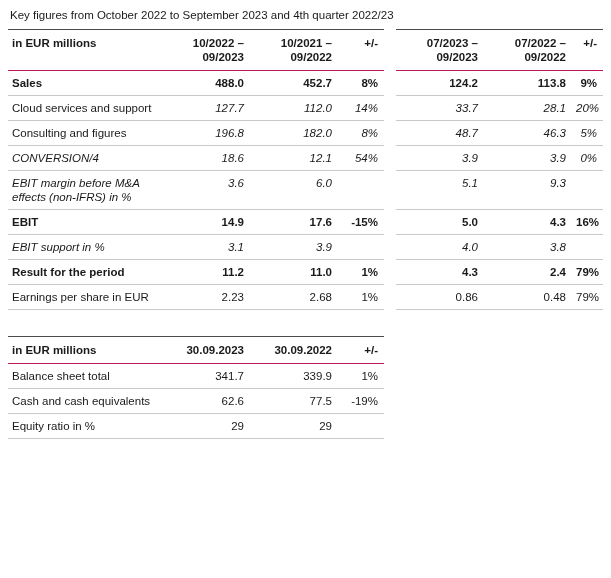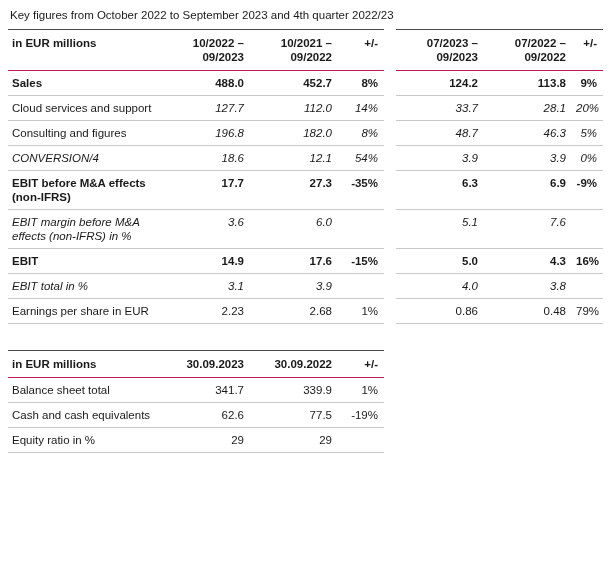--- a/index.html
+++ b/index.html
@@ -149,64 +149,64 @@
         <td class="lbl i">CONVERSION/4</td>
         <td class="num i">18.6</td>
         <td class="num i">12.1</td>
         <td class="num i">54%</td>
         <td class="gap"></td>
         <td class="num i">3.9</td>
         <td class="num i">3.9</td>
         <td class="num i">0%</td>
       </tr>
 
-      <tr>
-        <td class="lbl b">EBIT before M&amp;A effects (non-IFRS)</td>
-        <td class="num b">17.7</td>
-        <td class="num b">27.3</td>
-        <td class="num b">-35%</td>
-        <td class="gap"></td>
-        <td class="num b">6.3</td>
-        <td class="num b">6.9</td>
-        <td class="num b">-9%</td>
-      </tr>
 
       <tr>
         <td class="lbl i">EBIT margin before M&amp;A effects (non-IFRS) in %</td>
         <td class="num i">3.6</td>
         <td class="num i">6.0</td>
         <td class="num i"></td>
         <td class="gap"></td>
         <td class="num i">5.1</td>
-        <td class="num i">7.6</td>
+        <td class="num i">9.3</td>
         <td class="num i"></td>
       </tr>
 
       <tr>
         <td class="lbl b">EBIT</td>
         <td class="num b">14.9</td>
         <td class="num b">17.6</td>
         <td class="num b">-15%</td>
         <td class="gap"></td>
         <td class="num b">5.0</td>
         <td class="num b">4.3</td>
         <td class="num b">16%</td>
       </tr>
 
       <tr>
-        <td class="lbl i">EBIT total in %</td>
+        <td class="lbl i">EBIT support in %</td>
         <td class="num i">3.1</td>
         <td class="num i">3.9</td>
         <td class="num i"></td>
         <td class="gap"></td>
         <td class="num i">4.0</td>
         <td class="num i">3.8</td>
         <td class="num i"></td>
       </tr>
 
+      <tr>
+        <td class="lbl b">Result for the period</td>
+        <td class="num b">11.2</td>
+        <td class="num b">11.0</td>
+        <td class="num b">1%</td>
+        <td class="gap"></td>
+        <td class="num b">4.3</td>
+        <td class="num b">2.4</td>
+        <td class="num b">79%</td>
+      </tr>
 
       <tr>
         <td class="lbl">Earnings per share in EUR</td>
         <td class="num">2.23</td>
         <td class="num">2.68</td>
         <td class="num">1%</td>
         <td class="gap"></td>
         <td class="num">0.86</td>
         <td class="num">0.48</td>
         <td class="num">79%</td>

